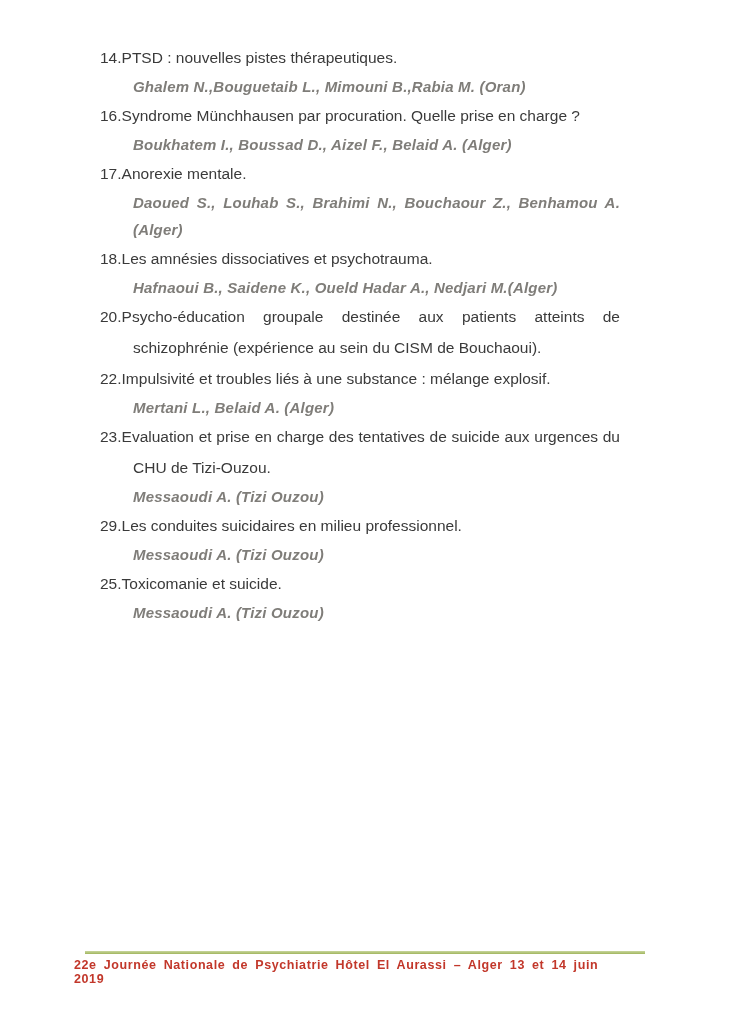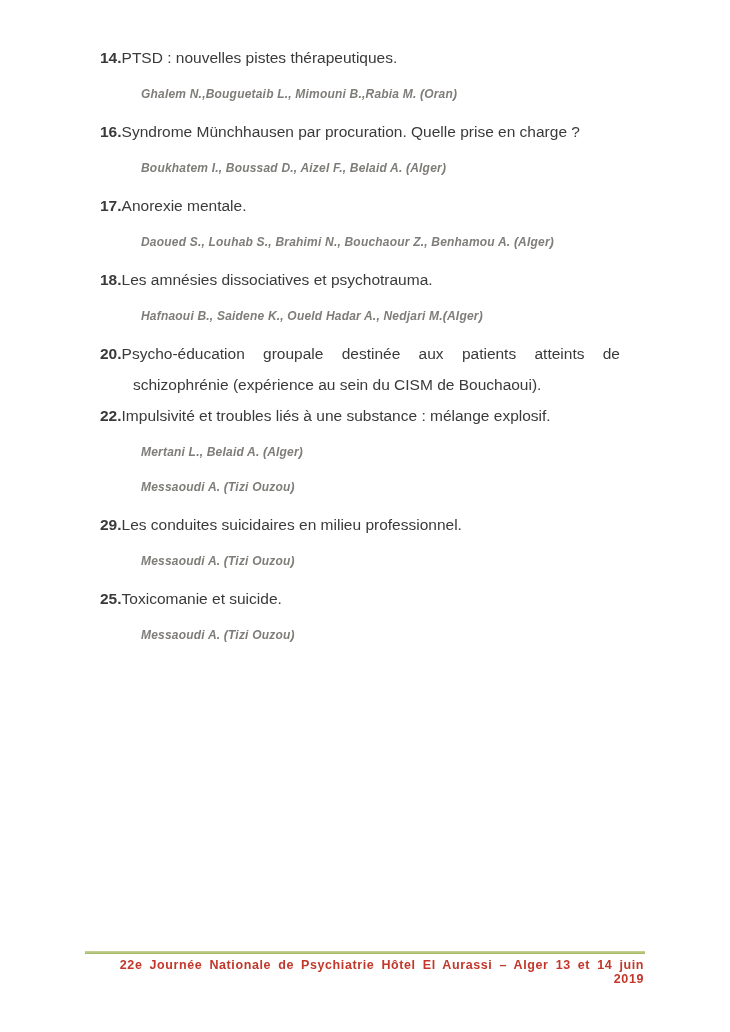--- a/index.html
+++ b/index.html
@@ -29,47 +29,47 @@
   .item-title {
     margin: 0;
     padding-left: 33px;
     text-indent: -33px;
     font-size: 15.5px;
     line-height: 31px;
     color: var(--title_text, #3a3a3a);
     text-align: justify;
   }
   .item-number {
-    font-weight: 700;
+    font-weight: 400;
   }
   .item-authors {
-    margin: 8px;
+    margin: 0;
     padding-left: 33px;
-    font-size: 12px;
+    font-size: 15px;
     line-height: 27px;
     font-style: italic;
     font-weight: 700;
     color: var(--author_text, #7f7d79);
     text-align: justify;
     letter-spacing: 0.2px;
   }
   .footer-rule {
     position: absolute;
     left: 85px;
     top: 951px;
     width: 560px;
     height: 3px;
     background: linear-gradient(#c8d69e, var(--footer_rule, #a1b65d));
   }
   .footer-text {
     position: absolute;
-    left: 84px;
+    left: 74px;
     top: 958px;
     width: 560px;
-    text-align: right;
+    text-align: left;
     font-size: 12.5px;
     font-weight: 700;
     letter-spacing: 0.6px;
     word-spacing: 3px;
     color: var(--footer_text, #c2372a);
   }
 </style>
 </head>
 <body>
 
@@ -104,20 +104,21 @@
       <p class="item-title"><span class="item-number">20.</span><span>Psycho-éducation groupale destinée aux patients atteints de schizophrénie (expérience au sein du CISM de Bouchaoui).</span></p>
     </div>
 
 
     <div class="item">
       <p class="item-title"><span class="item-number">22.</span><span>Impulsivité et troubles liés à une substance : mélange explosif.</span></p>
       <p class="item-authors">Mertani L., Belaid A. (Alger)</p>
     </div>
 
     <div class="item">
+      <p class="item-title"><span class="item-number">23.</span><span>Evaluation et prise en charge des tentatives de suicide aux urgences du CHU de Tizi-Ouzou.</span></p>
       <p class="item-authors">Messaoudi A. (Tizi Ouzou)</p>
     </div>
 
     <div class="item">
       <p class="item-title"><span class="item-number">29.</span><span>Les conduites suicidaires en milieu professionnel.</span></p>
       <p class="item-authors">Messaoudi A. (Tizi Ouzou)</p>
     </div>
 
     <div class="item">
       <p class="item-title"><span class="item-number">25.</span><span>Toxicomanie et suicide.</span></p>

